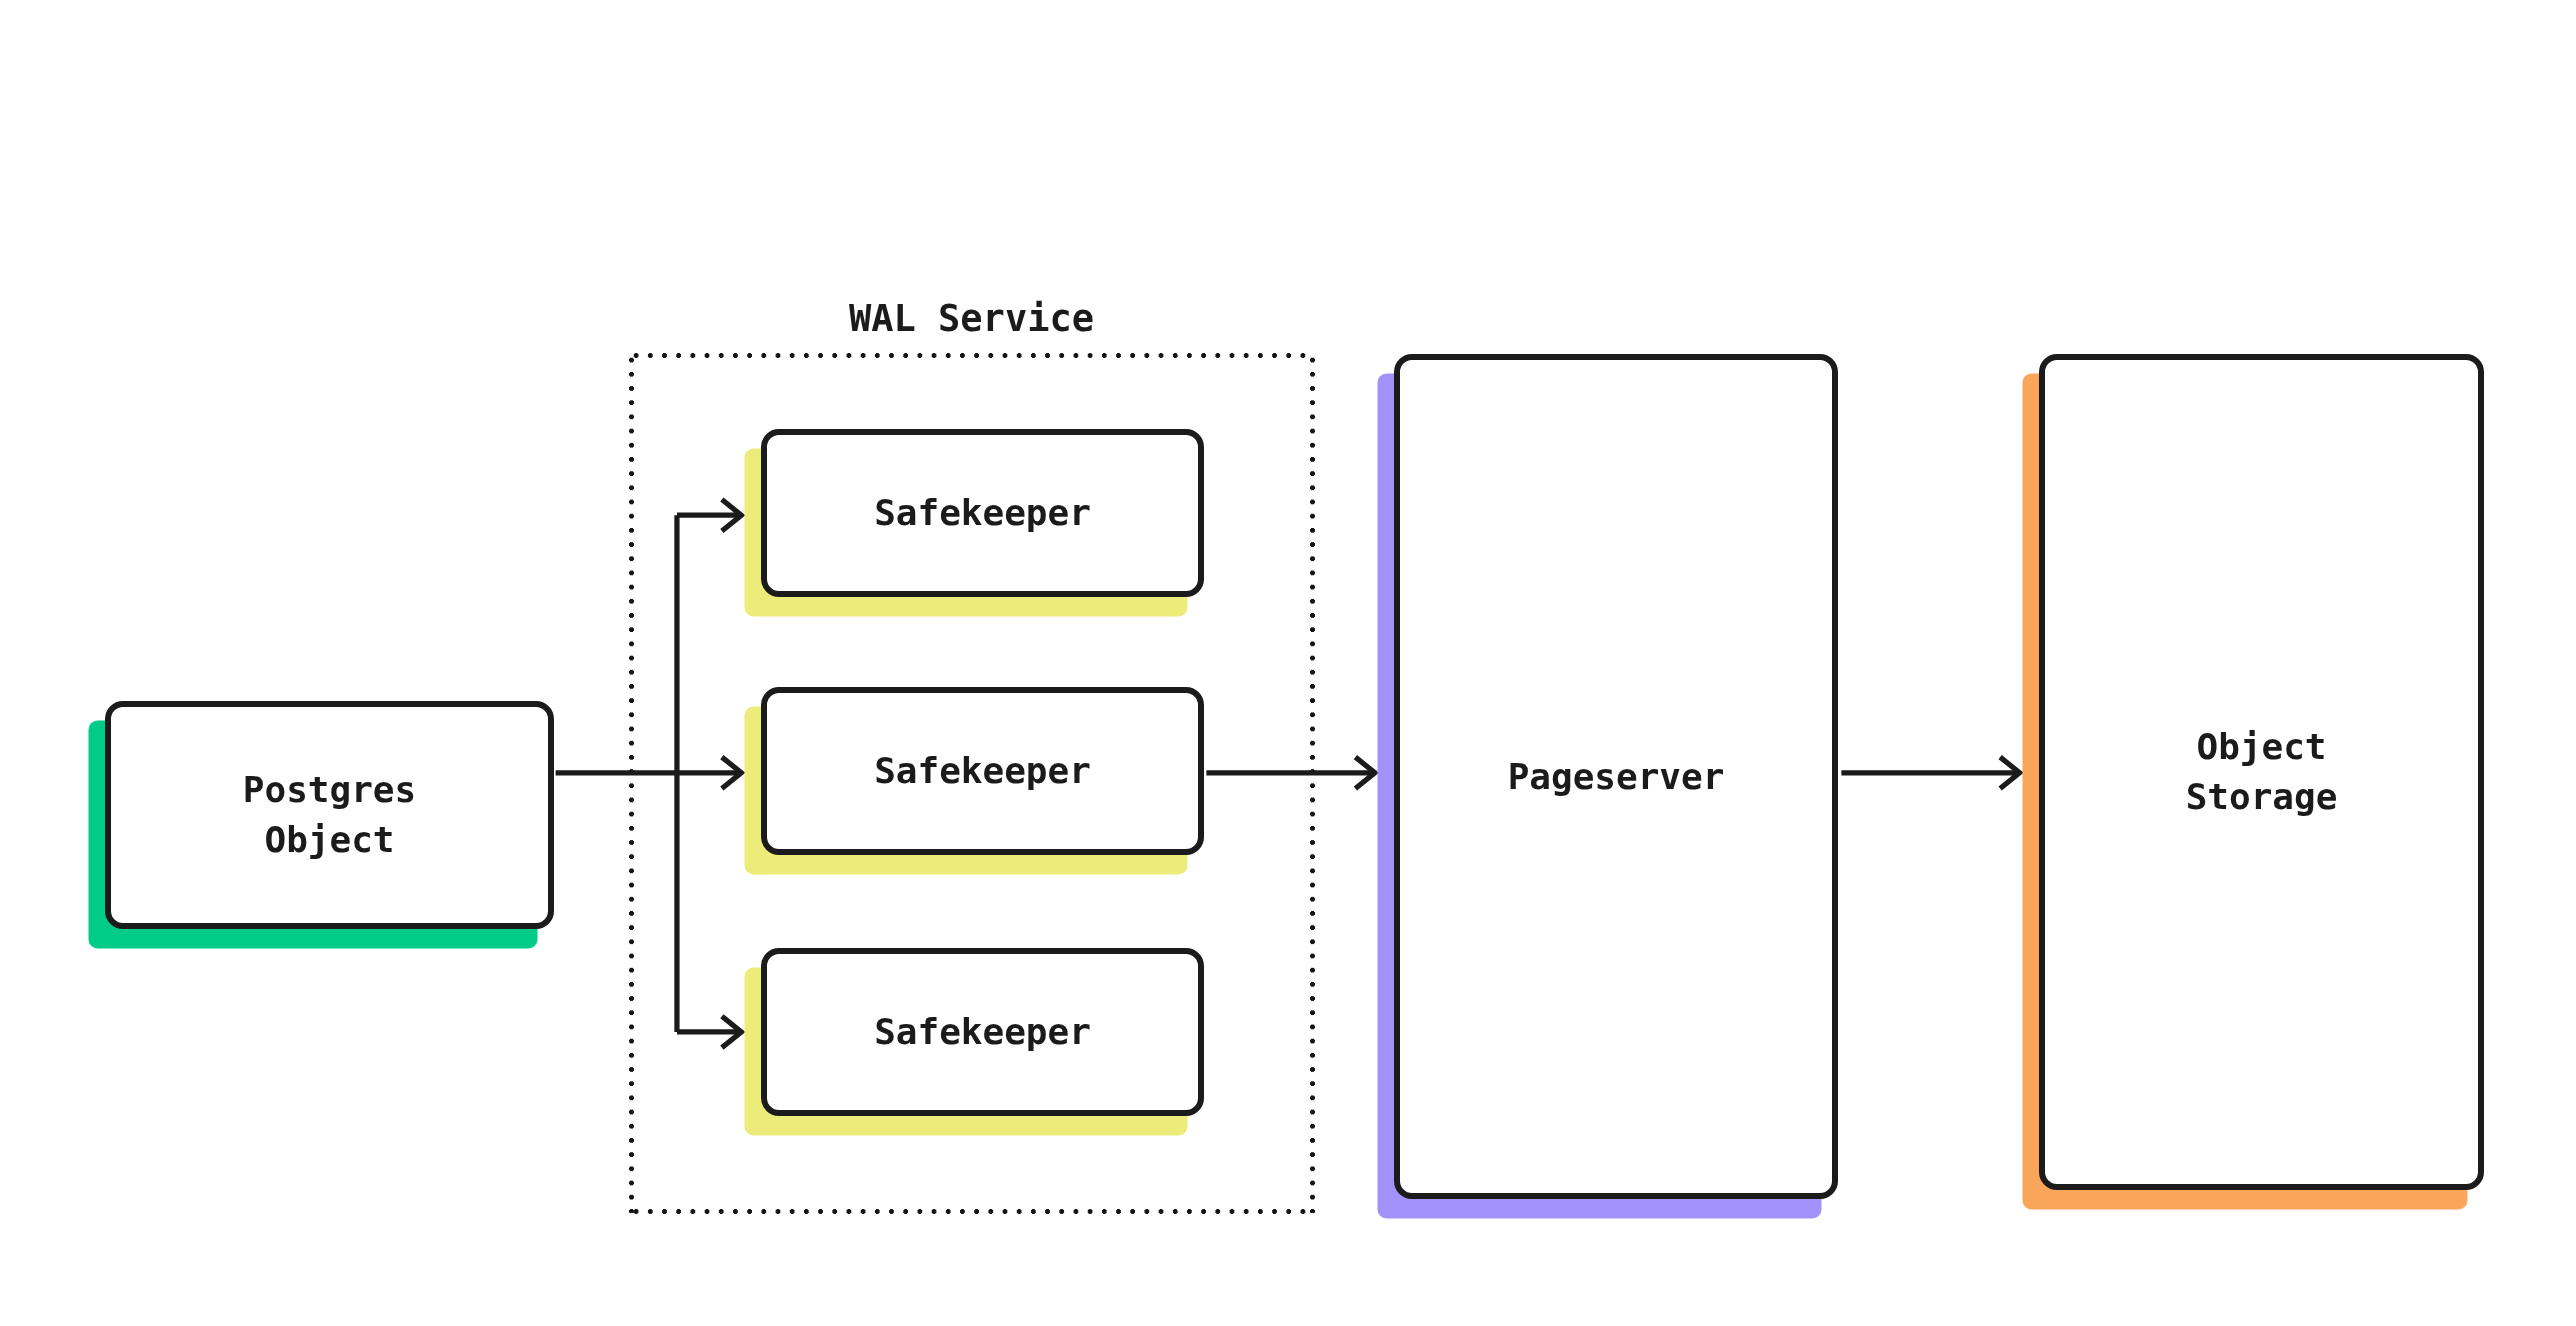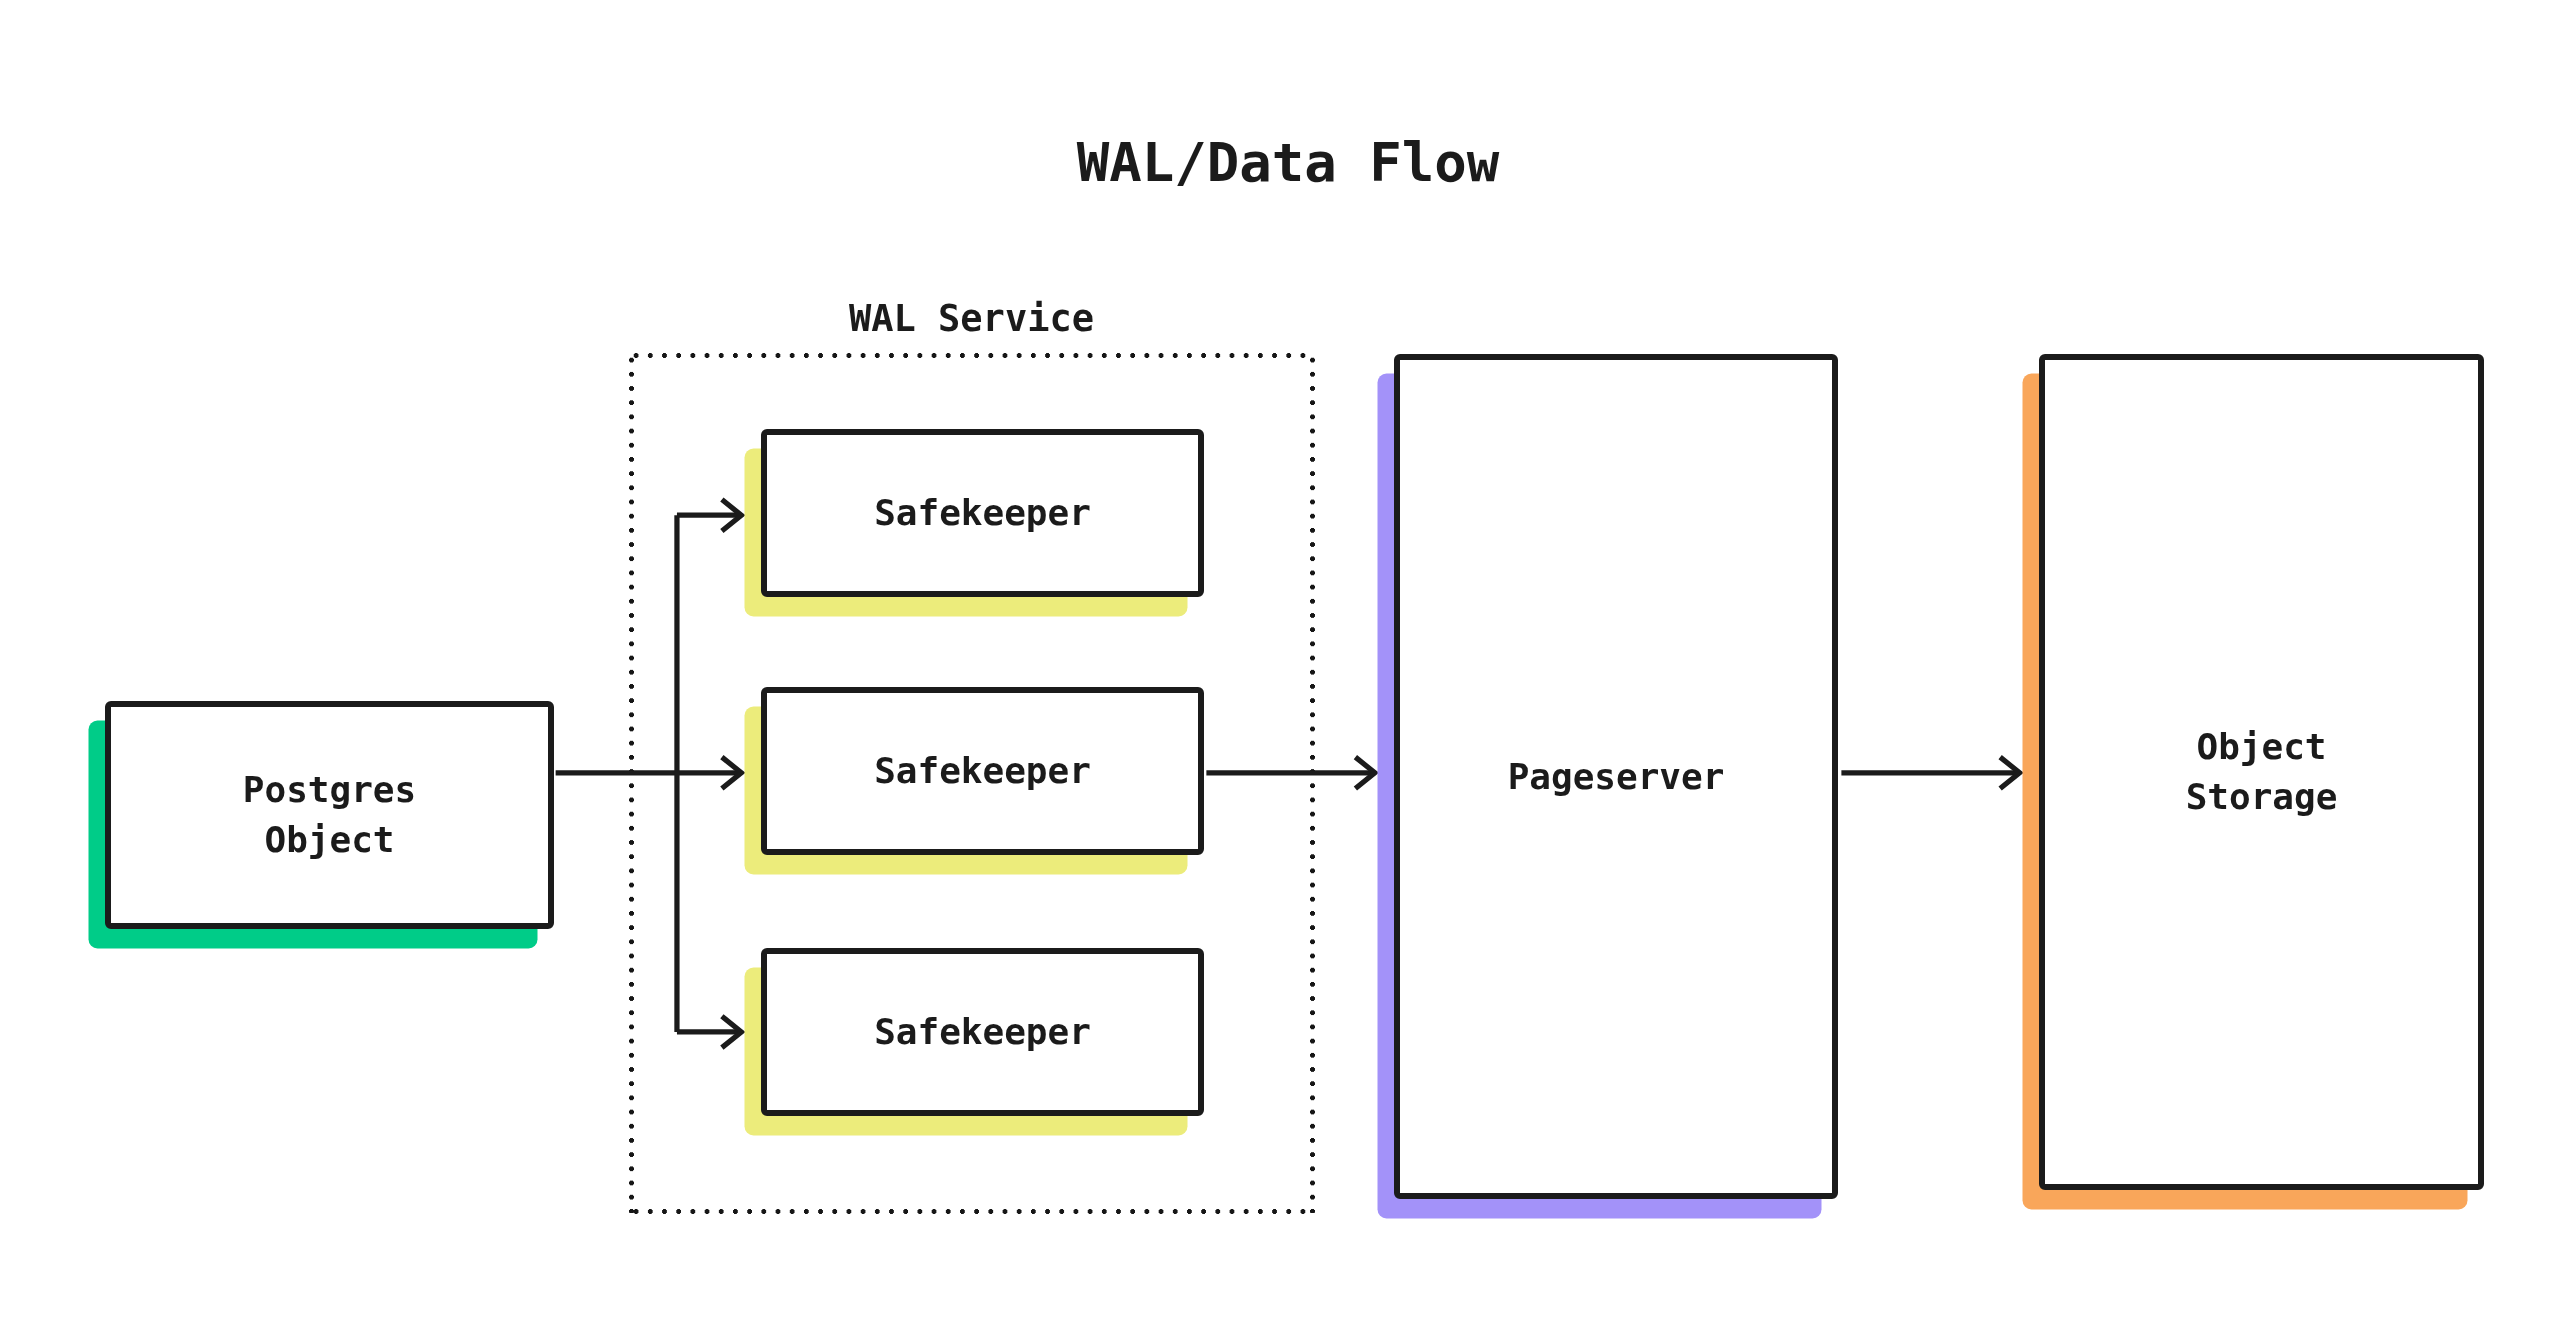--- a/index.html
+++ b/index.html
@@ -37,36 +37,35 @@
   .node .shadow{
     position:absolute;inset:0;
     transform:translate(-16.5px,19.5px);
     border-radius:9px;
     background:var(--accent,#ccc);
   }
   .node .body{
     position:absolute;inset:0;
     background:#ffffff;
     border:6px solid #1b1b1b;
-    border-radius:6px;
+    border-radius:18px;
     display:flex;align-items:center;justify-content:center;
     text-align:center;
   }
   .node .label{
     font-weight:700;font-size:36px;line-height:50px;
   }
   .node .label span{display:block;}
   .edges{position:absolute;left:0;top:0;}
 </style>
 </head>
 <body>
 
 <div class="canvas">
 
-  <div class="title">WAL/Data Flow</div>
 
   <div>
     <div class="group-label">WAL Service</div>
     <div class="dots-h" style="left:629px;top:353px;width:685px;"></div>
     <div class="dots-h" style="left:629px;top:1209px;width:685px;"></div>
     <div class="dots-v" style="left:629px;top:353px;height:860px;"></div>
     <div class="dots-v" style="left:1310px;top:353px;height:860px;"></div>
   </div>
 
   <svg class="edges" width="2576" height="1327" viewBox="0 0 3440 1772">

